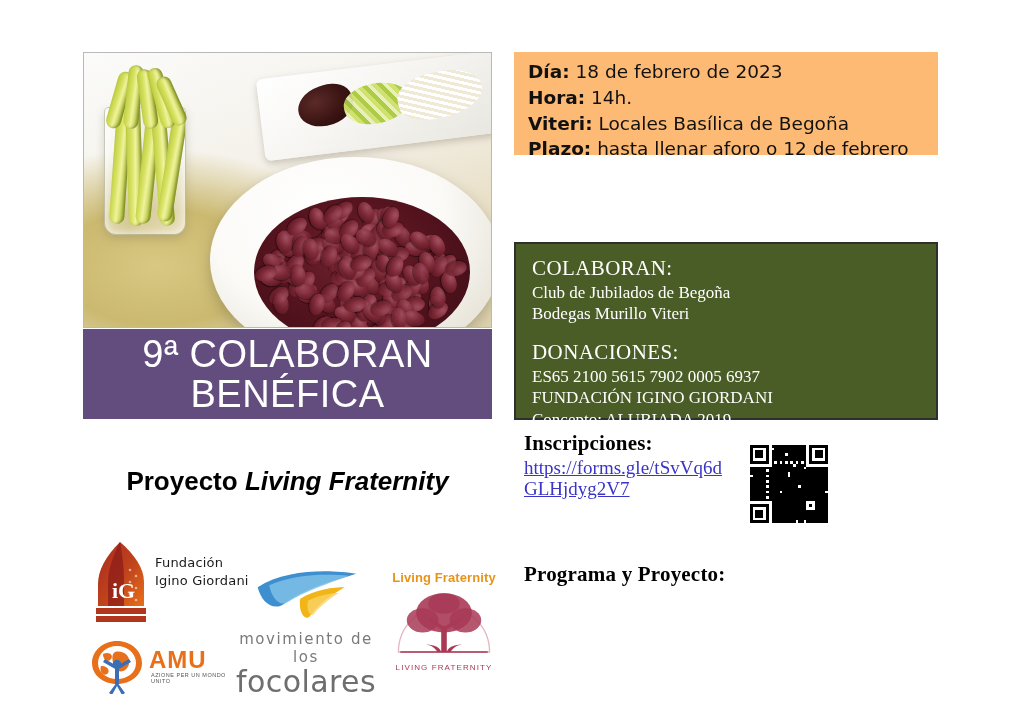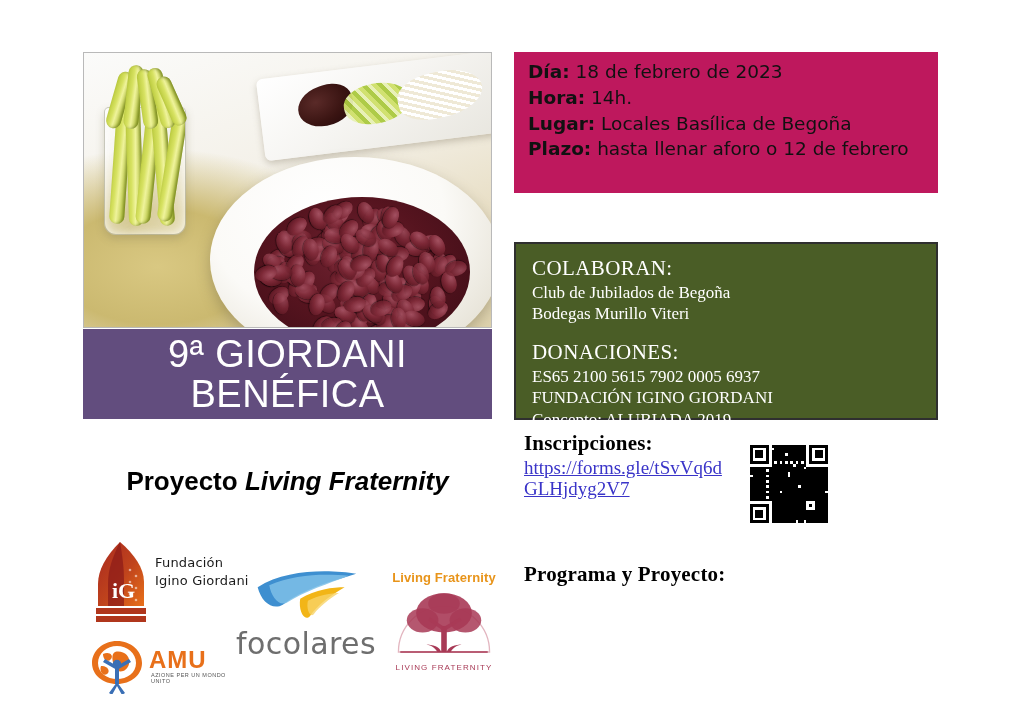--- a/index.html
+++ b/index.html
@@ -197,22 +197,22 @@
   .lf-title { font-size: 13px; font-weight: bold; color: #E8941A; letter-spacing: .1px; }
   .lf-caption {
     font-size: 8px; color: #A83A56; letter-spacing: 1.1px;
     margin-top: -6px; font-family: "Liberation Sans", sans-serif;
   }
 
   
   .box-yellow {
     position: absolute;
     left: 514px; top: 52px;
-    width: 424px; height: 141px;
-    background: #be185d;
+    width: 424px; height: 103px;
+    background: #fdba74;
     padding: 8px 14px 0 14px;
     box-sizing: border-box;
   }
   .box-yellow p {
     margin: 0 0 1px 0;
     font-size: 18.5px;
     line-height: 1.34;
     color: #111;
     font-family: "DejaVu Sans", sans-serif;
   }
@@ -469,21 +469,21 @@
             <div class="bean" style="left: 1.47407px; top: 68.9024px; transform: rotate(161.212deg); opacity: 0.96;"></div>
             <div class="bean" style="left: 133.56px; top: 114.312px; transform: rotate(84.0718deg); opacity: 0.9;"></div>
             <div class="bean" style="left: 191.13px; top: 63.6556px; transform: rotate(166.462deg); opacity: 0.8;"></div>
             <div class="bean" style="left: 129.657px; top: 62.3328px; transform: rotate(118.842deg); opacity: 0.96;"></div>
           </div>
       </div>
     </div>
   </div>
 
   <div class="title-banner">
-    <div>9ª GIORDANI</div>
+    <div>9ª COLABORAN</div>
     <div>BENÉFICA</div>
   </div>
 
   <div class="proyecto">
     <span>Proyecto </span><em>Living Fraternity</em>
   </div>
 
   <div class="logo-row">
 
     <div class="logo-fig logo-fig-stack">
@@ -537,20 +537,21 @@
       </div>
     </div>
 
     <div class="logo-fig logo-foco">
       <svg viewBox="0 0 120 60" width="120" height="58">
         <path d="M10 22 C40 2 88 4 112 8 C86 16 56 24 36 40 C26 46 14 38 10 22 Z" fill="#3E8FD0"></path>
         <path d="M22 20 C48 8 80 8 104 10 C84 18 58 26 40 38 C32 42 24 32 22 20 Z" fill="#7EC0E8" opacity=".85"></path>
         <path d="M54 34 C70 24 88 22 100 22 C86 30 72 40 64 52 C58 58 52 46 54 34 Z" fill="#F2B517"></path>
         <path d="M62 36 C74 30 86 28 94 28 C84 34 74 42 68 50 C64 54 60 44 62 36 Z" fill="#F7D367" opacity=".8"></path>
       </svg>
+      <div class="foco-t1">movimiento de los</div>
       <div class="foco-t2">focolares</div>
     </div>
 
     <div class="logo-fig logo-lf">
       <div class="lf-title">Living Fraternity</div>
       <svg viewBox="0 0 110 86" width="106" height="80">
         <path d="M6 72 A49 49 0 0 1 104 72 Z" fill="#ffffff" stroke="#E3B6C0" stroke-width="1.4"></path>
         <g fill="#A83A56">
           <ellipse cx="55" cy="30" rx="30" ry="21" opacity=".9"></ellipse>
           <ellipse cx="32" cy="38" rx="17" ry="13" opacity=".85"></ellipse>
@@ -568,21 +569,21 @@
   </div>
 
   <div class="box-yellow">
     <p>
       <b>Día:</b><span> 18 de febrero de 2023</span>
     </p>
     <p>
       <b>Hora:</b><span> 14h.</span>
     </p>
     <p>
-      <b>Lugar:</b><span> Locales Basílica de Begoña</span>
+      <b>Viteri:</b><span> Locales Basílica de Begoña</span>
     </p>
     <p>
       <b>Plazo:</b><span> hasta llenar aforo o 12 de febrero</span>
     </p>
   </div>
 
   <div class="box-green">
     <div class="head">COLABORAN:</div>
     <div class="line">Club de Jubilados de Begoña</div>
     <div class="line">Bodegas Murillo Viteri</div>

